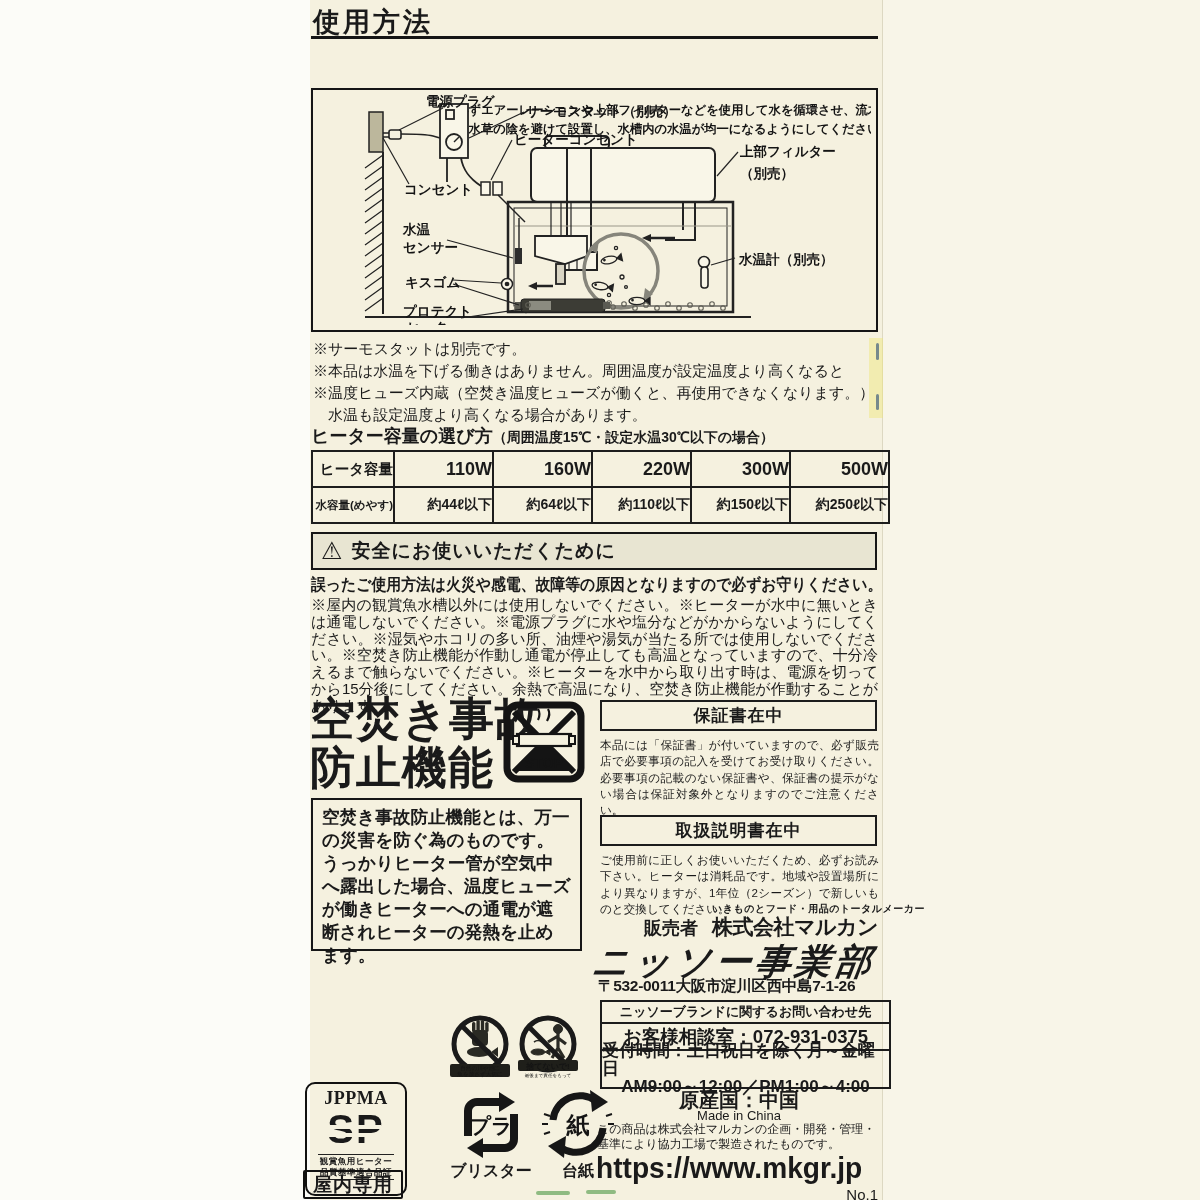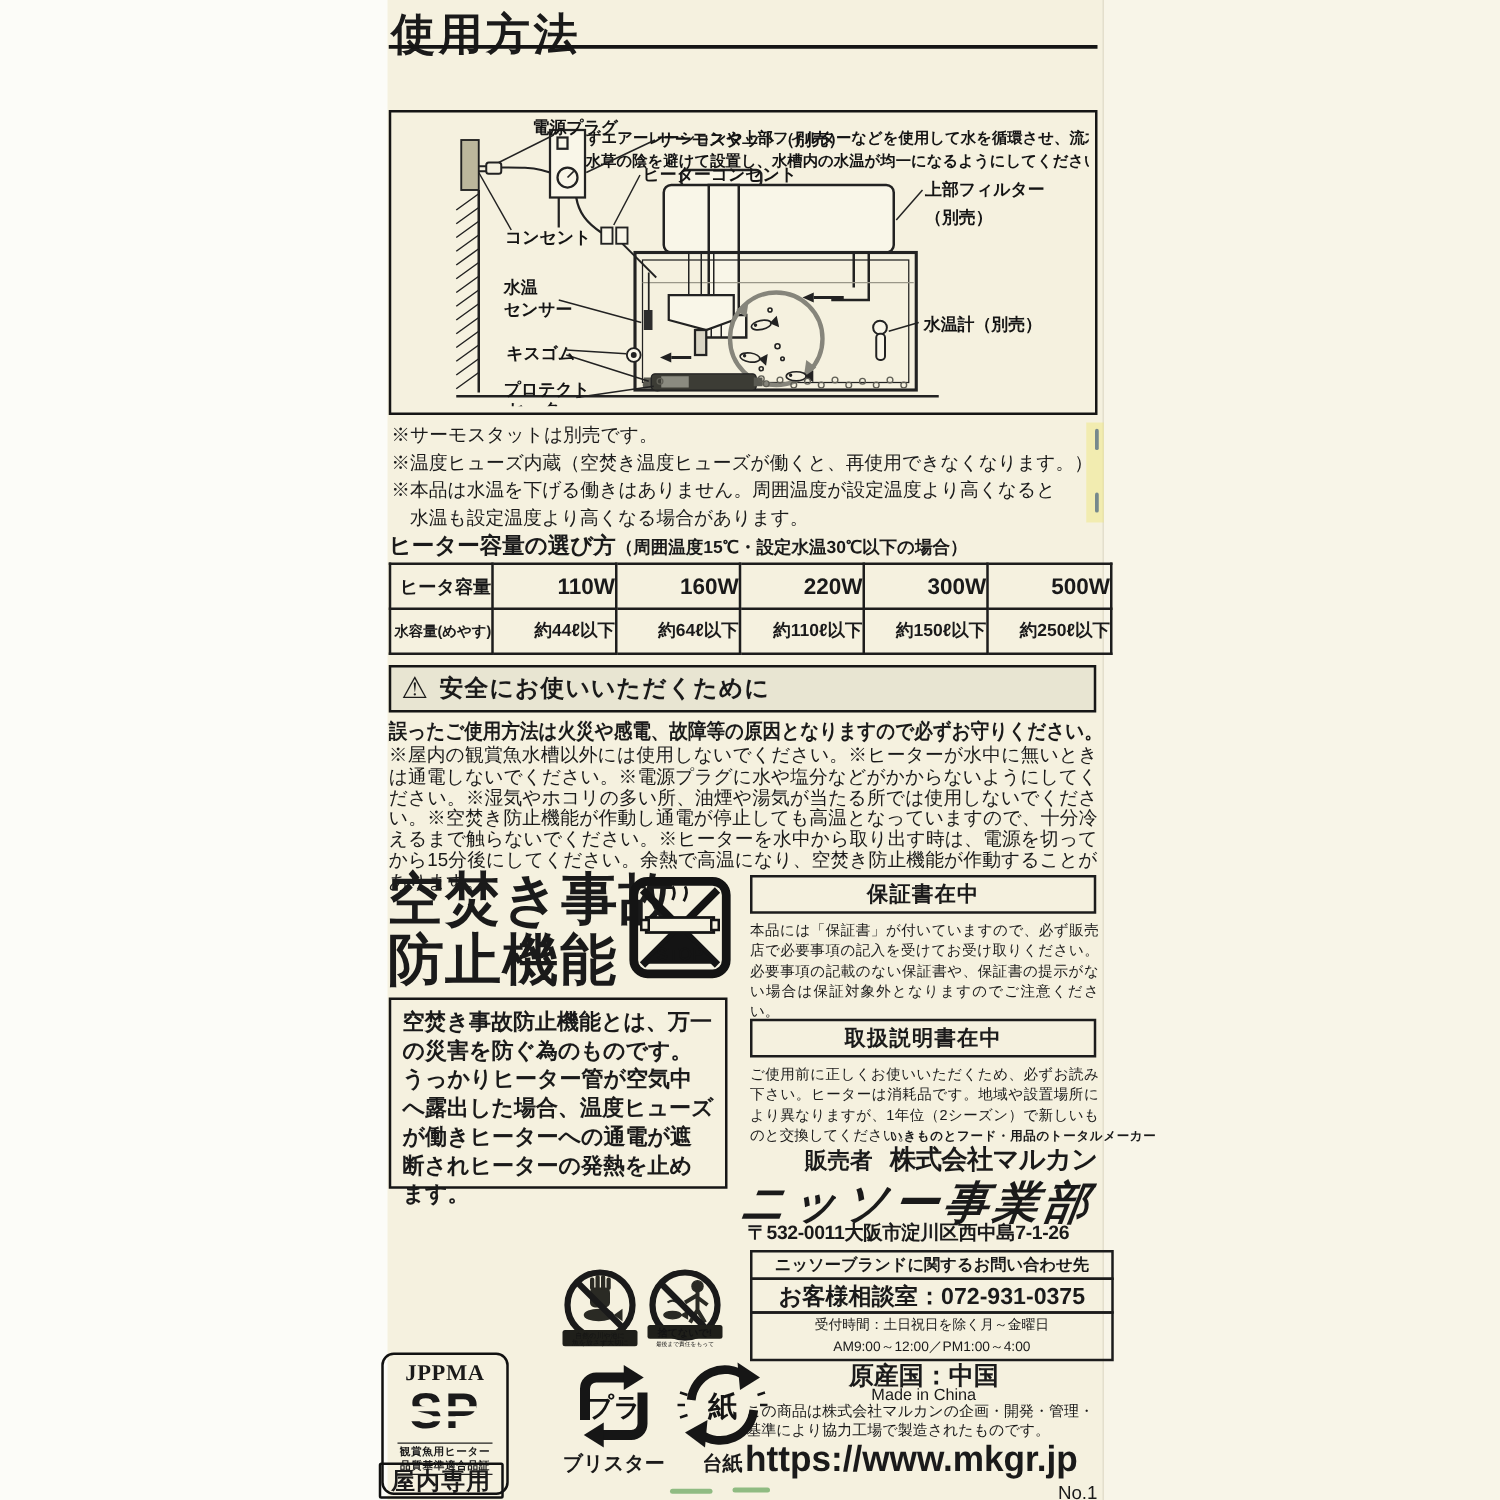--- a/index.html
+++ b/index.html
@@ -5,21 +5,21 @@
   html,body{margin:0;padding:0;}
   body{
     width:1200px;height:1200px;position:relative;overflow:hidden;
     background:#fcfcf8;
     font-family:"Liberation Sans",sans-serif;
     color:#1a1a1a;
   }
   .abs{position:absolute;}
   .col-main{left:310px;top:0;width:572px;height:1200px;background:#f5f1df;}
   .col-right{left:882px;top:0;width:318px;height:1200px;background:#f8f5e8;border-left:1px solid #ddd8c2;}
-  .page-title{left:313px;top:4px;font-size:35px;font-weight:800;letter-spacing:3px;}
+  .page-title{left:313px;top:4px;font-size:27px;font-weight:800;letter-spacing:3px;}
   .title-rule{left:311px;top:36px;width:567px;height:3px;background:#151515;}
   .diagram-frame{left:311px;top:88px;width:563px;height:240px;border:2.5px solid #151515;}
   .notes{left:313px;top:338px;font-size:15px;font-weight:500;line-height:22px;letter-spacing:0;}
   .cap-title-row{left:311px;top:424px;display:flex;align-items:baseline;}
   .cap-title{font-size:18px;font-weight:800;}
   .cap-note{font-size:14px;font-weight:600;}
   table.cap{left:311px;top:450px;border-collapse:collapse;table-layout:fixed;}
   table.cap td{border:2px solid #1d1d1d;text-align:right;padding:0;height:34px;background:transparent;}
   .cap-hlabel{font-size:14.5px;font-weight:700;}
   .cap-watt{font-size:18px;font-weight:600;}
@@ -40,21 +40,21 @@
   .tagline{left:712px;top:902px;font-size:10px;font-weight:600;letter-spacing:.5px;}
   .seller-row{left:620px;top:913px;display:flex;align-items:baseline;gap:14px;}
   .seller-role{font-size:18px;font-weight:600;padding-left:24px;}
   .seller-co{font-size:21px;font-weight:900;letter-spacing:-.5px;}
   .division{left:596px;top:938px;font-size:36px;font-weight:900;font-style:italic;letter-spacing:4px;transform:skewX(-8deg);transform-origin:left top;white-space:nowrap;}
   .address{left:598px;top:976px;font-size:15.5px;font-weight:700;letter-spacing:-.3px;white-space:nowrap;}
   .contact{left:600px;top:1000px;width:291px;}
   .contact .r{border:2px solid #1c1c1c;box-sizing:border-box;display:flex;flex-direction:column;align-items:center;justify-content:center;}
   .contact .r1{height:24px;font-size:13px;font-weight:700;}
   .contact .r2{height:29px;margin-top:-2px;font-size:18.5px;font-weight:800;}
-  .contact .r3{height:40px;margin-top:-2px;font-size:11px;font-weight:400;line-height:18px;}
+  .contact .r3{height:40px;margin-top:-2px;font-size:17px;font-weight:700;line-height:18px;}
   .origin{left:600px;top:1087px;width:278px;text-align:center;font-size:20px;font-weight:800;}
   .madein{left:600px;top:1108px;width:278px;text-align:center;font-size:13px;font-weight:500;}
   .oem-note{left:597px;top:1122px;width:284px;font-size:12px;font-weight:500;line-height:15px;white-space:pre-line;}
   .url{left:596px;top:1152px;font-size:29px;font-weight:600;transform:scaleX(.97);transform-origin:left top;white-space:nowrap;}
   .no1{left:810px;top:1186px;width:68px;text-align:right;font-size:15px;font-weight:500;}
   .jppma{left:305px;top:1082px;width:102px;height:114px;border:2.5px solid #111;border-radius:10px;box-sizing:border-box;
     display:flex;flex-direction:column;align-items:center;padding-top:4px;}
   .jppma .l1{font-family:"Liberation Serif",serif;font-size:18px;font-weight:800;letter-spacing:.5px;}
   .jppma .sp{position:relative;font-size:40px;font-weight:900;line-height:40px;letter-spacing:2px;}
   .jppma .sp .cut{position:absolute;left:-6px;width:60px;height:4px;background:#f5f1df;}
@@ -227,22 +227,22 @@
       <text x="426" y="174">水温計（別売）</text>
       <text x="92" y="197">キスゴム</text>
       <text x="90" y="226">プロテクト</text>
       <text x="94" y="242">ヒーター</text>
     </g>
   </svg>
 </div>
 
 <div class="abs notes">
   <div>※サーモスタットは別売です。</div>
+  <div>※本品は水温を下げる働きはありません。周囲温度が設定温度より高くなると</div>
   <div>※温度ヒューズ内蔵（空焚き温度ヒューズが働くと、再使用できなくなります。）</div>
-  <div>※本品は水温を下げる働きはありません。周囲温度が設定温度より高くなると</div>
   <div>　水温も設定温度より高くなる場合があります。</div>
 </div>
 
 <div class="hl" style="left:869px;top:338px;width:14px;height:80px;"></div>
 <div class="mark-dash" style="left:876px;top:343px;height:17px;"></div>
 <div class="mark-dash" style="left:876px;top:394px;height:16px;"></div>
 
 <div class="abs cap-title-row">
   <span class="cap-title">ヒーター容量の選び方</span>
   <span class="cap-note">（周囲温度15℃・設定水温30℃以下の場合）</span>

